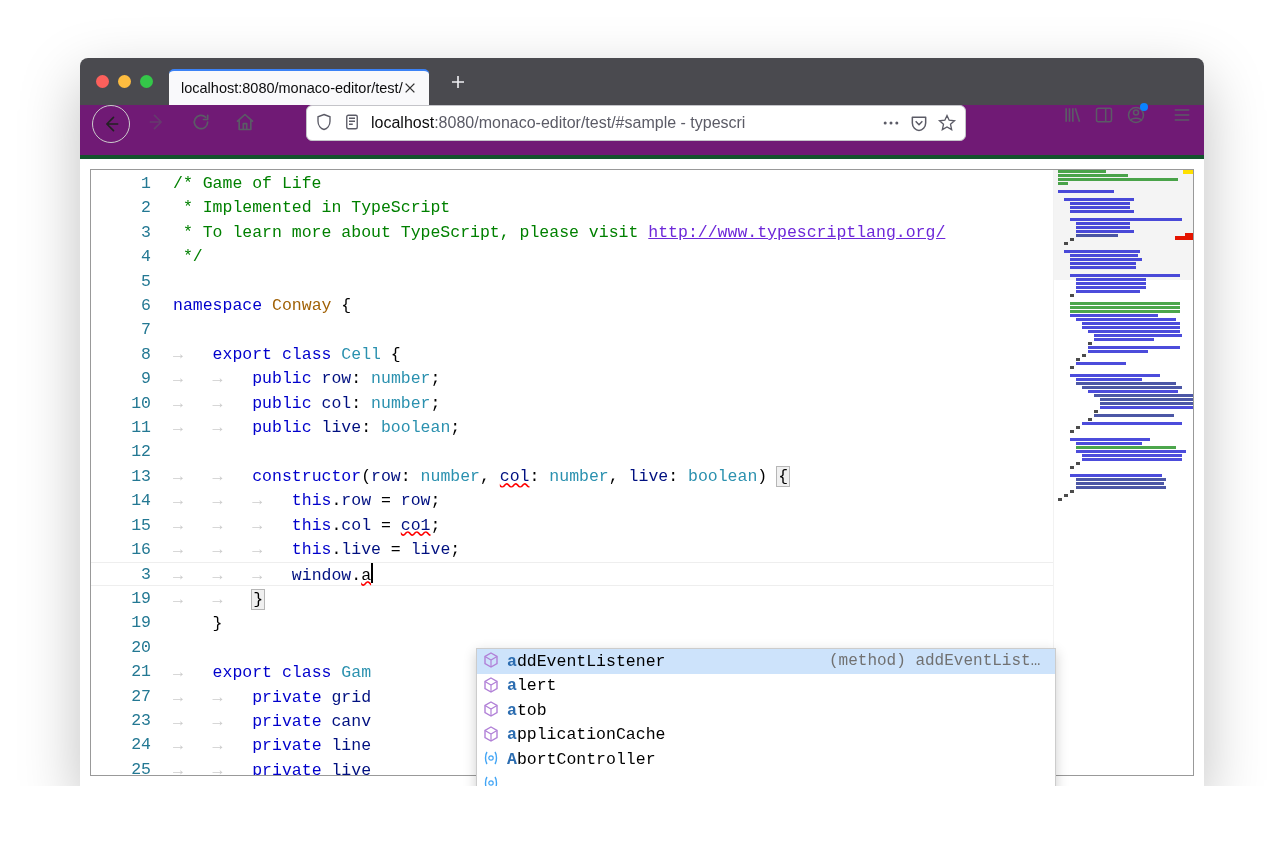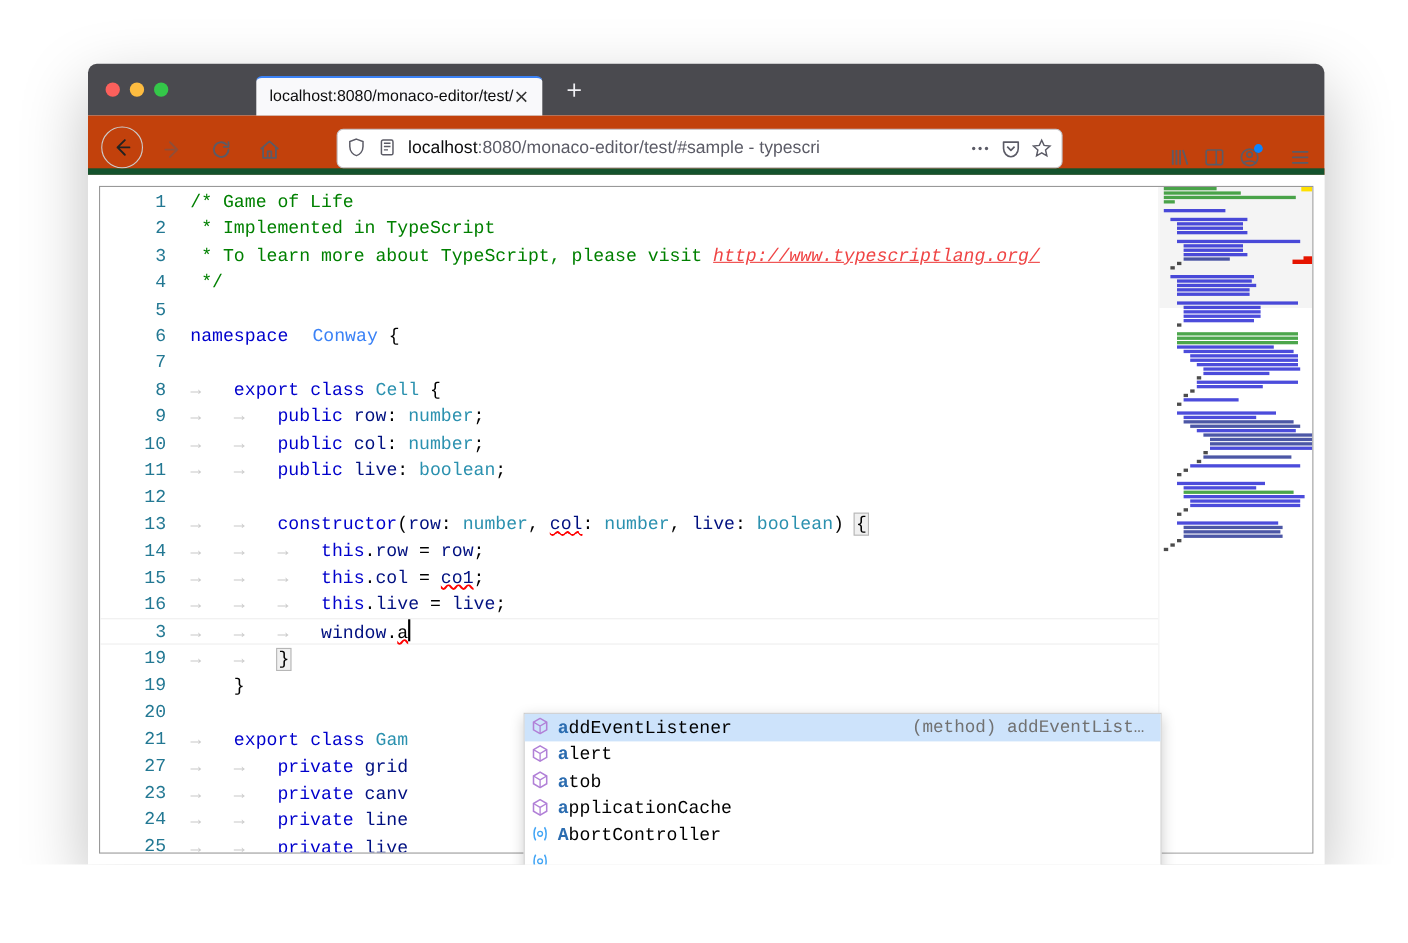--- a/index.html
+++ b/index.html
@@ -27,31 +27,31 @@
   .traffic-lights { display: flex; gap: 9px; padding: 0 16px; }
   .light { width: 13px; height: 13px; border-radius: 50%; }
   .light.red { background: #fc605c; }
   .light.yellow { background: #fdbc40; }
   .light.green { background: #34c749; }
   .tab {
     background: #f9f9fb; color: #0c0c0d;
     height: 36px; display: flex; align-items: center;
     padding: 0 12px; font-size: 14.5px;
     border-top-left-radius: 5px; border-top-right-radius: 5px;
-    margin-left: 64px; gap: 0; align-self: flex-end;
+    gap: 0; align-self: flex-end;
     border-top: 2px solid #3b82f6;
   }
   .tab .close { width: 14px; height: 14px; color: #333; cursor: pointer; }
   .newtab {
     width: 30px; height: 30px; display: flex; align-items:center;
     justify-content:center; margin-left: 14px; color:#f0f0f4; cursor:pointer;
   }
   .toolbar {
-    height: 54px; background:#c2410c; display:flex; align-items:flex-end;
-    padding: 0 12px; gap: 10px; border-bottom: 6px solid #14532d;
+    height: 54px; background:#701a75; display:flex; align-items:flex-start;
+    padding: 0 12px; gap: 10px; border-bottom: 4px solid #14532d;
   }
   .nav-btn {
     width: 34px; height: 34px; display:flex; align-items:center;
     justify-content:center; border-radius:4px; cursor:pointer; color:#5b5b66;
   }
   .nav-btn.back {
     width:38px; height:38px; border:1px solid #ccc; border-radius:50%; color:#222;
   }
   .nav-btn.fwd { opacity: 0.5; }
   .url-bar {
@@ -81,25 +81,25 @@
     width: 82px; text-align:right; color:#237893; padding-right: 22px;
     line-height: 24.4px; padding-top: 2px; user-select:none;
   }
   .code {
     flex: 1; line-height: 24.4px; padding-top: 2px; white-space: pre;
     color: #000; position:relative; overflow:hidden;
   }
   .code .c-comment { color: #008000; }
   .code .c-keyword { color: #0000cc; }
   .code .c-type    { color: #2b91af; }
-  .code .c-class   { color: #3b82f6; margin-left: 12px; }
+  .code .c-class   { color: #a16207; }
   .code .c-prop    { color: #001080; }
   .code .c-local   { color: #001080; }
   .code .c-ident   { color: #000; }
-  .code .c-link    { color: #ef4444; text-decoration: underline; font-style: italic; }
+  .code .c-link    { color: #6d28d9; text-decoration: underline; }
   .code .indent    { color: #ccc; }
   .code .err { text-decoration: red wavy underline; text-decoration-skip-ink: none; }
   .code .brmatch { border:1px solid #b6b6b6; padding:0 1px; margin:-1px -1px; background:#f0f0f0; }
   .cursor-line-hl {
     position:absolute; left:0; right:140px; top:392px; height:24px;
     border-top:1px solid #eee; border-bottom:1px solid #eee;
   }
   .caret {
     display:inline-block; width:2px; height:20px; background:#000;
     vertical-align:-3px;

